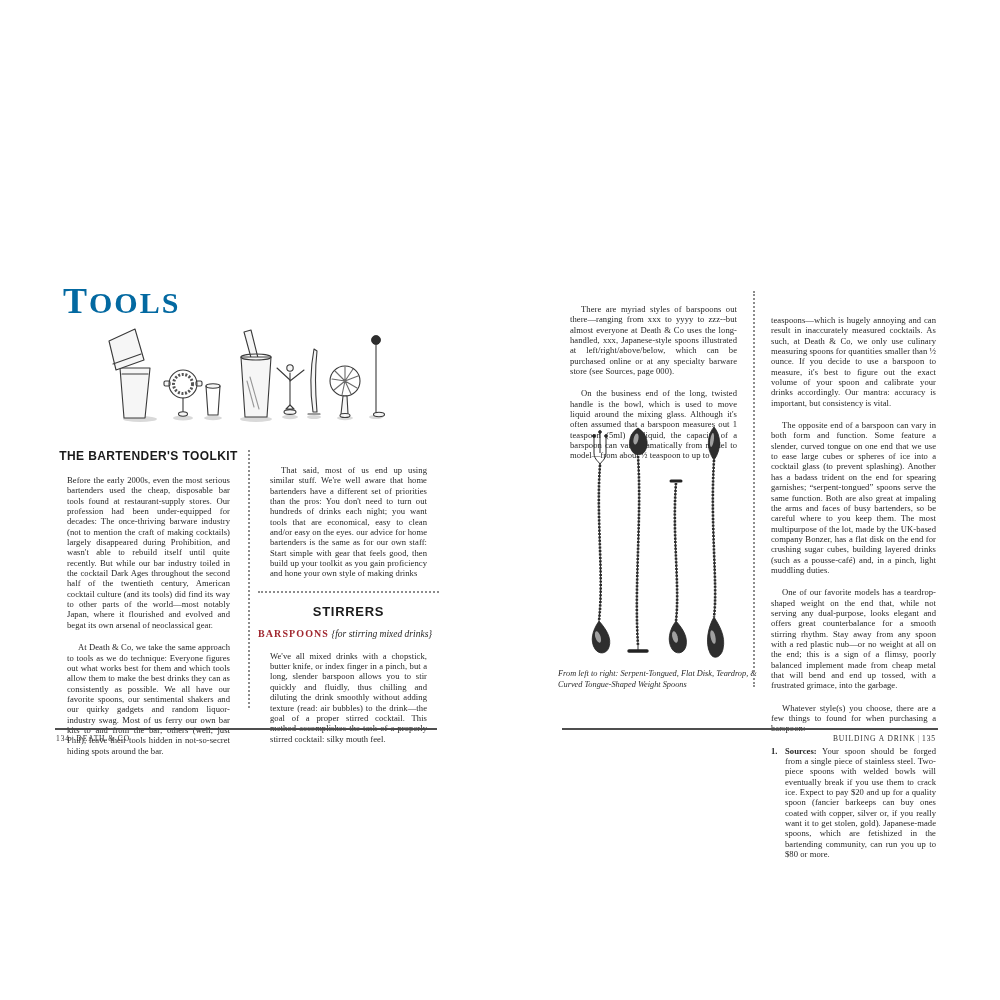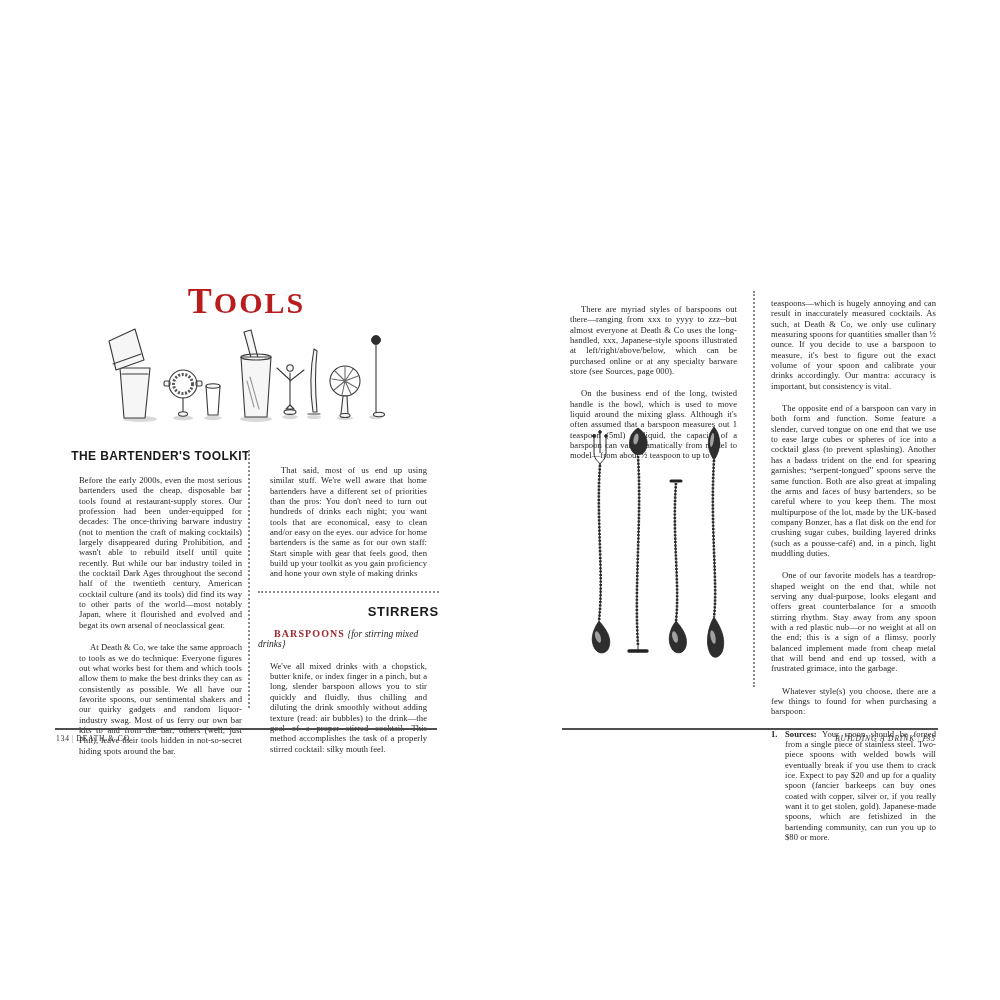--- a/index.html
+++ b/index.html
@@ -6,49 +6,49 @@
   body {
     width:1000px; height:1000px; position:relative;
     background:#ffffff; overflow:hidden;
     font-family:"Liberation Serif", serif;
   }
   .page { position:absolute; top:285px; height:475px; }
   #left-page  { left:55px;  width:383px; }
   #right-page { left:558px; width:390px; }
 
   .title {
-    position:absolute; left:0; top:0; width:100%;
-    text-align:center;
+    position:absolute; left:8px; top:0; width:100%;
+    text-align:left;
     font:bold 30px "Liberation Serif", serif;
-    color:#b91c1c; letter-spacing:2px; line-height:32px;
+    color:#0369a1; letter-spacing:2px; line-height:32px;
   }
   .title::first-letter { font-size:36px; }
 
   .col { position:absolute; }
   .bt {
     margin:12px;
     font:8.6px/10.35px "Liberation Serif", serif;
     text-align:justify; color:#262626; letter-spacing:0.05px;
   }
   .ind { text-indent:11px; }
 
   .kicker {
     margin:0 0 9px 0;
     font:bold 12px "Liberation Sans", sans-serif;
     letter-spacing:0.4px; text-align:center; color:#1b1b1b;
   }
   .section-head {
     margin:11px 0 9px 0;
     font:bold 13px "Liberation Sans", sans-serif;
-    letter-spacing:0.7px; text-align:right; color:#1b1b1b;
+    letter-spacing:0.7px; text-align:center; color:#1b1b1b;
   }
   .subhead-line { margin:0 0 5px 0; font-size:9.5px; }
   .subhead {
     font:bold 10px "Liberation Serif", serif;
-    color:#a0272f; letter-spacing:1.1px;margin-left:16px;
+    color:#a0272f; letter-spacing:1.1px;
   }
   .subhead-note { font:italic 9.5px "Liberation Serif", serif; color:#262626; }
 
   .dotted-h { border:0; border-top:2px dotted #8c8c8c; margin:9px 0 0 0; height:0; }
   .dotted-v { position:absolute; width:0; border-left:2px dotted #8c8c8c; }
 
   .caption {
     position:absolute;
     font:italic 8.3px/10.6px "Liberation Serif", serif;
     color:#2b2b2b; text-align:left;
@@ -140,21 +140,21 @@
       <ellipse class="ln fill-lt" cx="245" cy="90.5" rx="5" ry="2"></ellipse>
     </g>
 
     <g>
       <circle class="dk" cx="276" cy="15" r="4.5"></circle>
       <path class="ln" d="M276,20 L276,88"></path>
       <ellipse class="ln fill-lt" cx="279" cy="89.5" rx="5.5" ry="2.2"></ellipse>
     </g>
   </svg>
 
-  <div class="col" style="left:12px; top:164px; width:187px;">
+  <div class="col" style="left:0; top:164px; width:187px;">
     <h2 class="kicker">THE BARTENDER'S TOOLKIT</h2>
     <p class="bt">Before the early 2000s, even the most serious bartenders used the cheap, disposable bar tools found at restaurant-supply stores. Our profession had been under-equipped for decades: The once-thriving barware industry (not to mention the craft of making cocktails) largely disappeared during Prohibition, and wasn't able to rebuild itself until quite recently. But while our bar industry toiled in the cocktail Dark Ages throughout the second half of the twentieth century, American cocktail culture (and its tools) did find its way to other parts of the world—most notably Japan, where it flourished and evolved and begat its own arsenal of neoclassical gear.</p>
     <p class="bt ind">At Death &amp; Co, we take the same approach to tools as we do technique: Everyone figures out what works best for them and which tools allow them to make the best drinks they can as consistently as possible. We all have our favorite spoons, our sentimental shakers and our quirky gadgets and random liquor-industry swag. Most of us ferry our own bar kits to and from the bar; others (well, just Phil), leave their tools hidden in not-so-secret hiding spots around the bar.</p>
   </div>
 
   <div class="dotted-v" style="left:193px; top:165px; height:258px;"></div>
 
   <div class="col" style="left:203px; top:168px; width:181px;">
     <p class="bt ind">That said, most of us end up using similar stuff. We're well aware that home bartenders have a different set of priorities than the pros: You don't need to turn out hundreds of drinks each night; you want tools that are economical, easy to clean and/or easy on the eyes. our advice for home bartenders is the same as for our own staff: Start simple with gear that feels good, then build up your toolkit as you gain proficiency and hone your own style of making drinks</p>
     <hr class="dotted-h">
@@ -213,32 +213,33 @@
     <g>
       <path class="dk" d="M148,2 C155,10 156,24 148,35 C140,24 141,10 148,2 Z"></path>
       <ellipse class="hl" cx="146" cy="15" rx="1.8" ry="7" transform="rotate(8 146 15)"></ellipse>
       <path class="core" d="M148,35 C144,100 152,160 148,192"></path>
       <path class="twist" d="M148,35 C144,100 152,160 148,192"></path>
       <path class="dk" d="M148,192 C142,202 139,218 144,228 C147,235 155,233 157,224 C160,211 153,200 148,192 Z"></path>
       <ellipse class="hl" cx="147" cy="212" rx="2.4" ry="7" transform="rotate(-12 147 212)"></ellipse>
     </g>
   </svg>
 
+  <div class="caption" style="left:0; top:384px; width:205px;">From left to right: Serpent-Tongued, Flat Disk, Teardrop, &amp; Curved Tongue-Shaped Weight Spoons</div>
 
   <div class="dotted-v" style="left:195px; top:6px; height:396px;"></div>
 
-  <div class="col" style="left:201px; top:1px; width:189px;">
+  <div class="col" style="left:201px; top:18px; width:189px;">
     <p class="bt">teaspoons—which is hugely annoying and can result in inaccurately measured cocktails. As such, at Death &amp; Co, we only use culinary measuring spoons for quantities smaller than ½ ounce. If you decide to use a barspoon to measure, it's best to figure out the exact volume of your spoon and calibrate your drinks accordingly. Our mantra: accuracy is important, but consistency is vital.</p>
     <p class="bt ind">The opposite end of a barspoon can vary in both form and function. Some feature a slender, curved tongue on one end that we use to ease large cubes or spheres of ice into a cocktail glass (to prevent splashing). Another has a badass trident on the end for spearing garnishes; “serpent-tongued” spoons serve the same function. Both are also great at impaling the arms and faces of busy bartenders, so be careful where to you keep them. The most multipurpose of the lot, made by the UK-based company Bonzer, has a flat disk on the end for crushing sugar cubes, building layered drinks (such as a pousse-café) and, in a pinch, light muddling duties.</p>
     <p class="bt ind">One of our favorite models has a teardrop-shaped weight on the end that, while not serving any dual-purpose, looks elegant and offers great counterbalance for a smooth stirring rhythm. Stay away from any spoon with a red plastic nub—or no weight at all on the end; this is a sign of a flimsy, poorly balanced implement made from cheap metal that will bend and end up tossed, with a frustrated grimace, into the garbage.</p>
     <p class="bt ind">Whatever style(s) you choose, there are a few things to found for when purchasing a barspoon:</p>
     <div class="list-item bt">
       <span class="list-num">1.</span>
       <b>Sources:</b>
       <span>Your spoon should be forged from a single piece of stainless steel. Two-piece spoons with welded bowls will eventually break if you use them to crack ice. Expect to pay $20 and up for a quality spoon (fancier barkeeps can buy ones coated with copper, silver or, if you really want it to get stolen, gold). Japanese-made spoons, which are fetishized in the bartending community, can run you up to $80 or more.</span>
     </div>
   </div>
 
   <div class="footer-rule" style="left:4px; top:443px; width:376px;"></div>
-  <div class="footer-text" style="right:12px; top:449px; text-align:right;font-style:italic;">
+  <div class="footer-text" style="right:12px; top:449px; text-align:right;">
     <span>BUILDING A DRINK</span><span class="footer-sep">|</span><span>135</span>
   </div>
 </div>
 
 </body></html>

